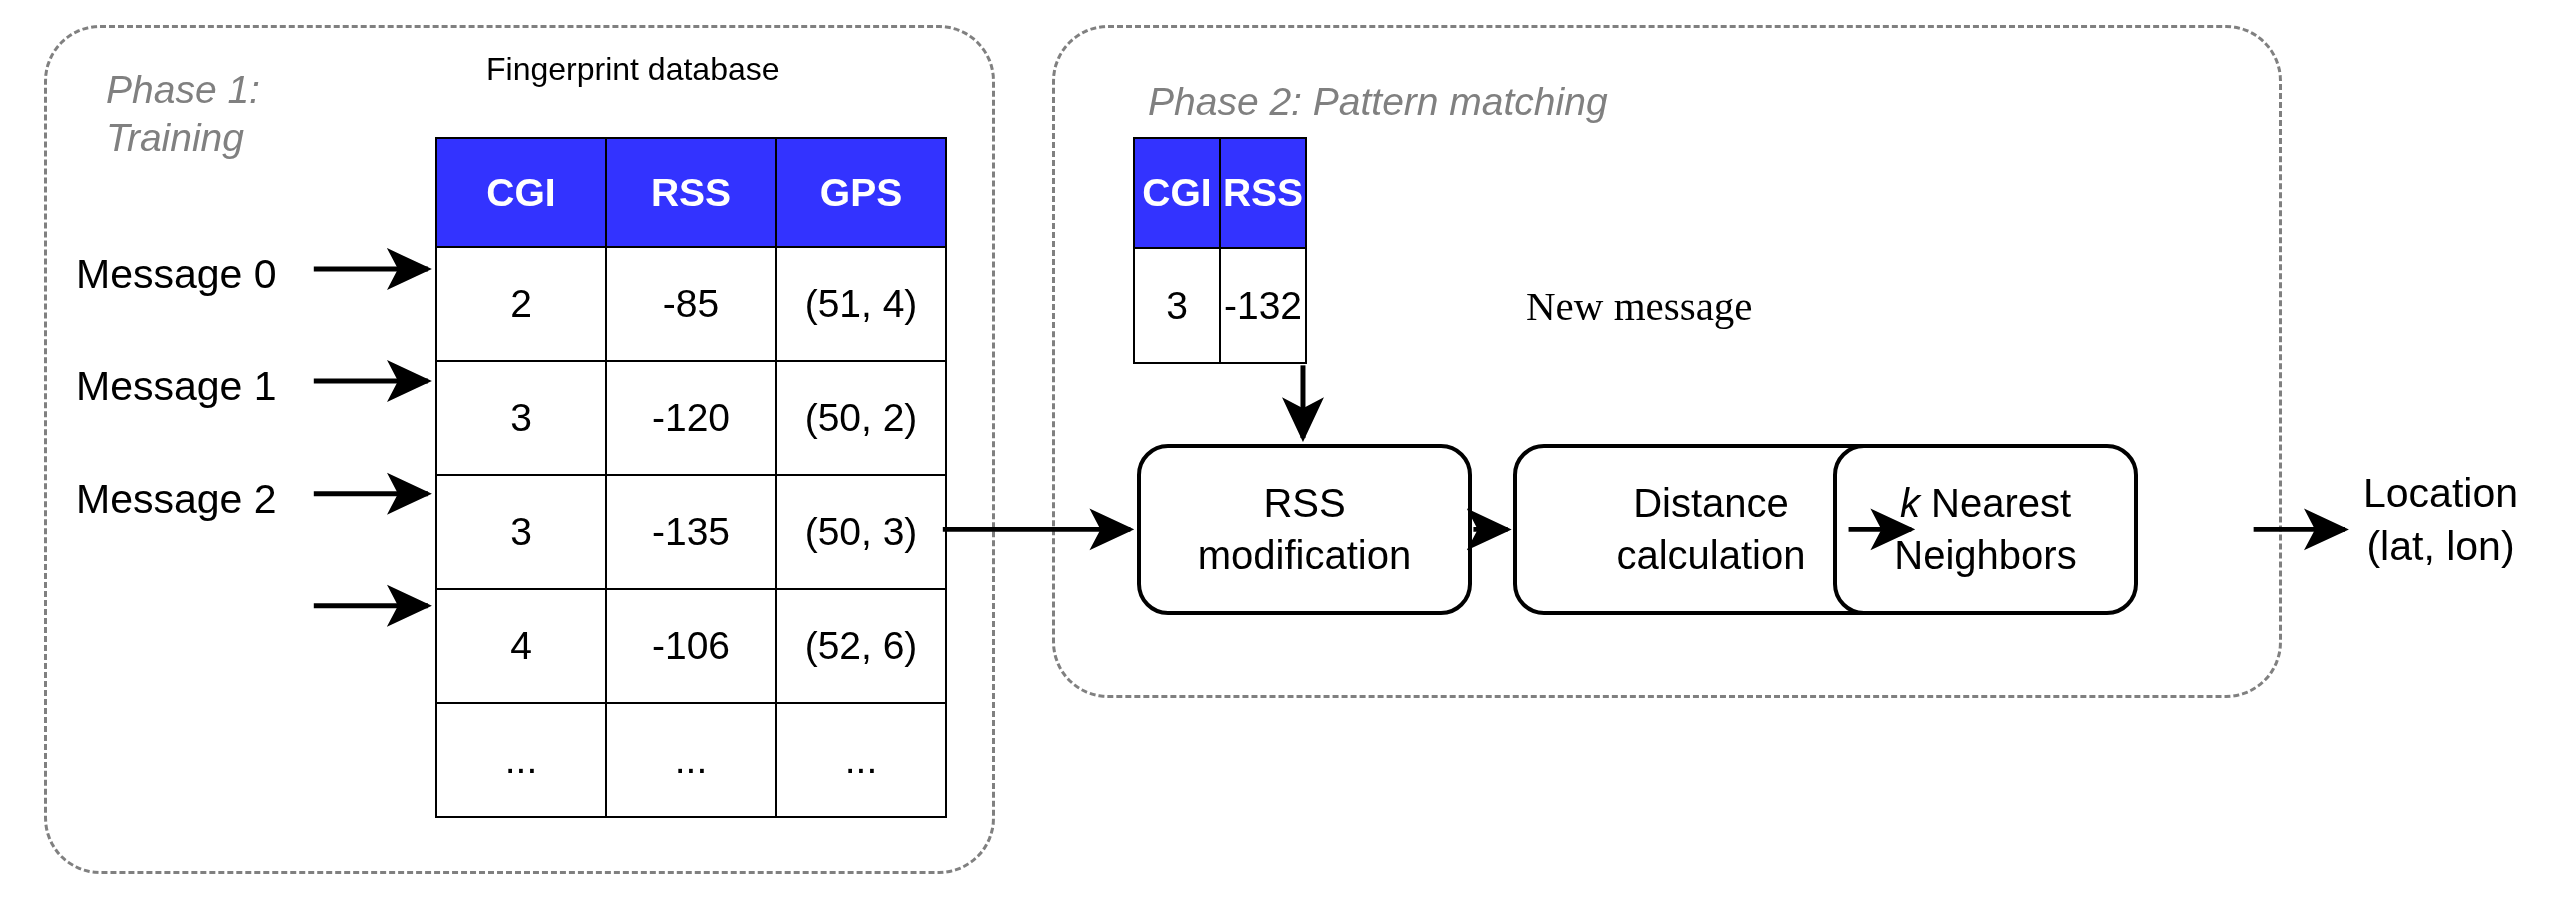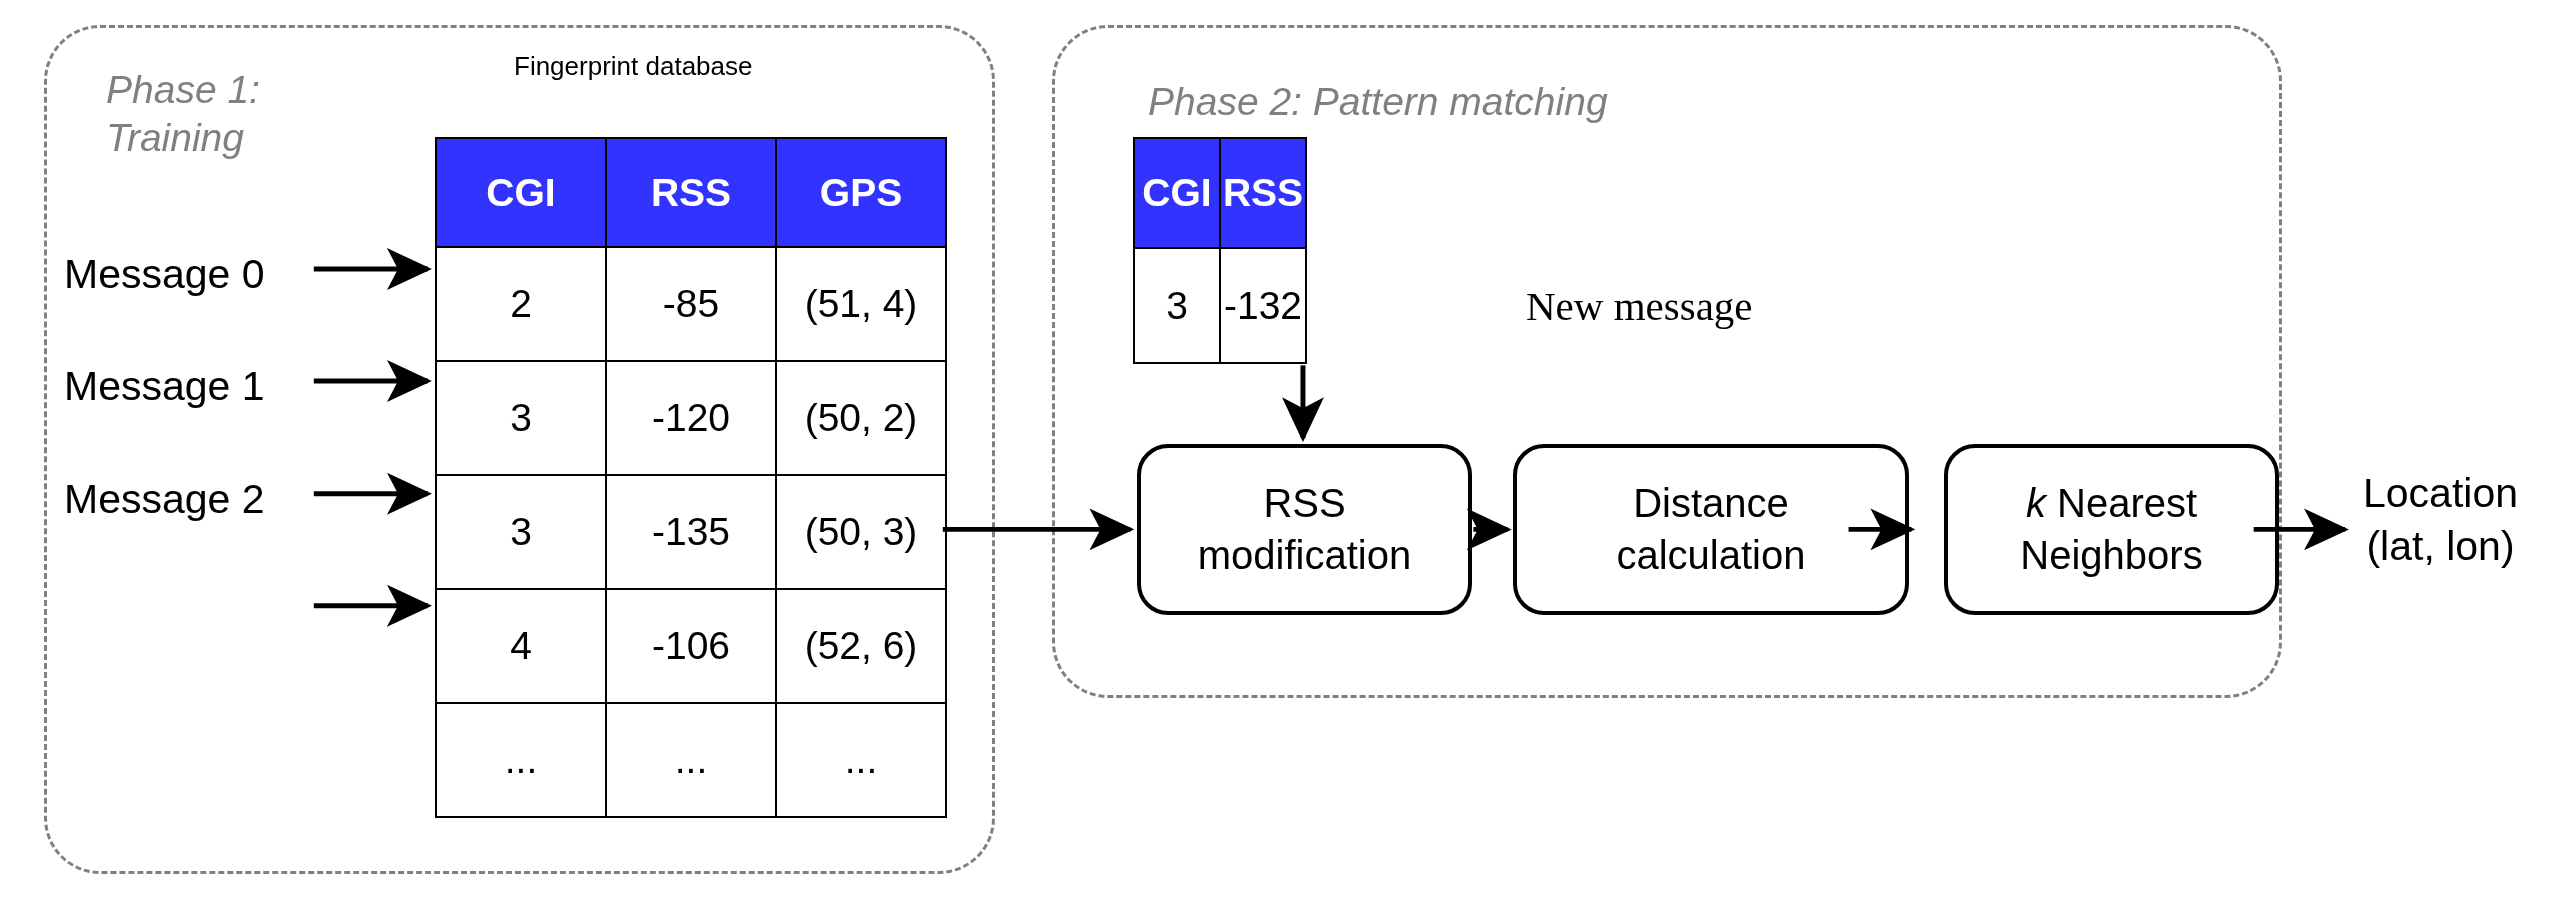--- a/index.html
+++ b/index.html
@@ -37,24 +37,23 @@
     line-height: 1.23;
     white-space: pre;
     font-style: italic;
   }
   #phase1-label { left: 106px; top: 66px; }
   #phase2-label { left: 1148px; top: 78px; }
 
   
   .section-title {
     position: absolute;
-    font-size: 26px;
+    font-size: 32px;
     color: #000000;
     white-space: nowrap;
-    margin-left: 28px;
   }
   #fp-title { left: 486px; top: 51px; }
 
   
   #fp-table {
     position: absolute;
     left: 435px;
     top: 137px;
     border-collapse: collapse;
     table-layout: fixed;
@@ -113,42 +112,42 @@
     font-size: 41px;
     white-space: nowrap;
     font-family: Liberation Serif, serif;
   }
 
   
   .msg-label {
     position: absolute;
     font-size: 41px;
     white-space: nowrap;
-    left: 64px;
+    left: 76px;
   }
 
   
   .proc-box {
     position: absolute;
     border: 4.3px solid #000000;
     border-radius: 31px;
     background: #ffffff;
     box-sizing: border-box;
     display: flex;
     align-items: center;
     justify-content: center;
     text-align: center;
     font-size: 40px;
     line-height: 1.28;
     top: 444px;
     height: 171px;
   }
   #proc-rss      { left: 1137px; width: 335px; }
   #proc-distance { left: 1513px; width: 396px; }
-  #proc-knn      { left: 1944px; width: 335px; text-align: center; }
+  #proc-knn      { left: 1833px; width: 305px; text-align: center; }
   .proc-box em { font-style: italic; }
 
   
   #output-label {
     position: absolute;
     left: 2363px;
     top: 467px;
     font-size: 41px;
     line-height: 1.3;
     text-align: center;

